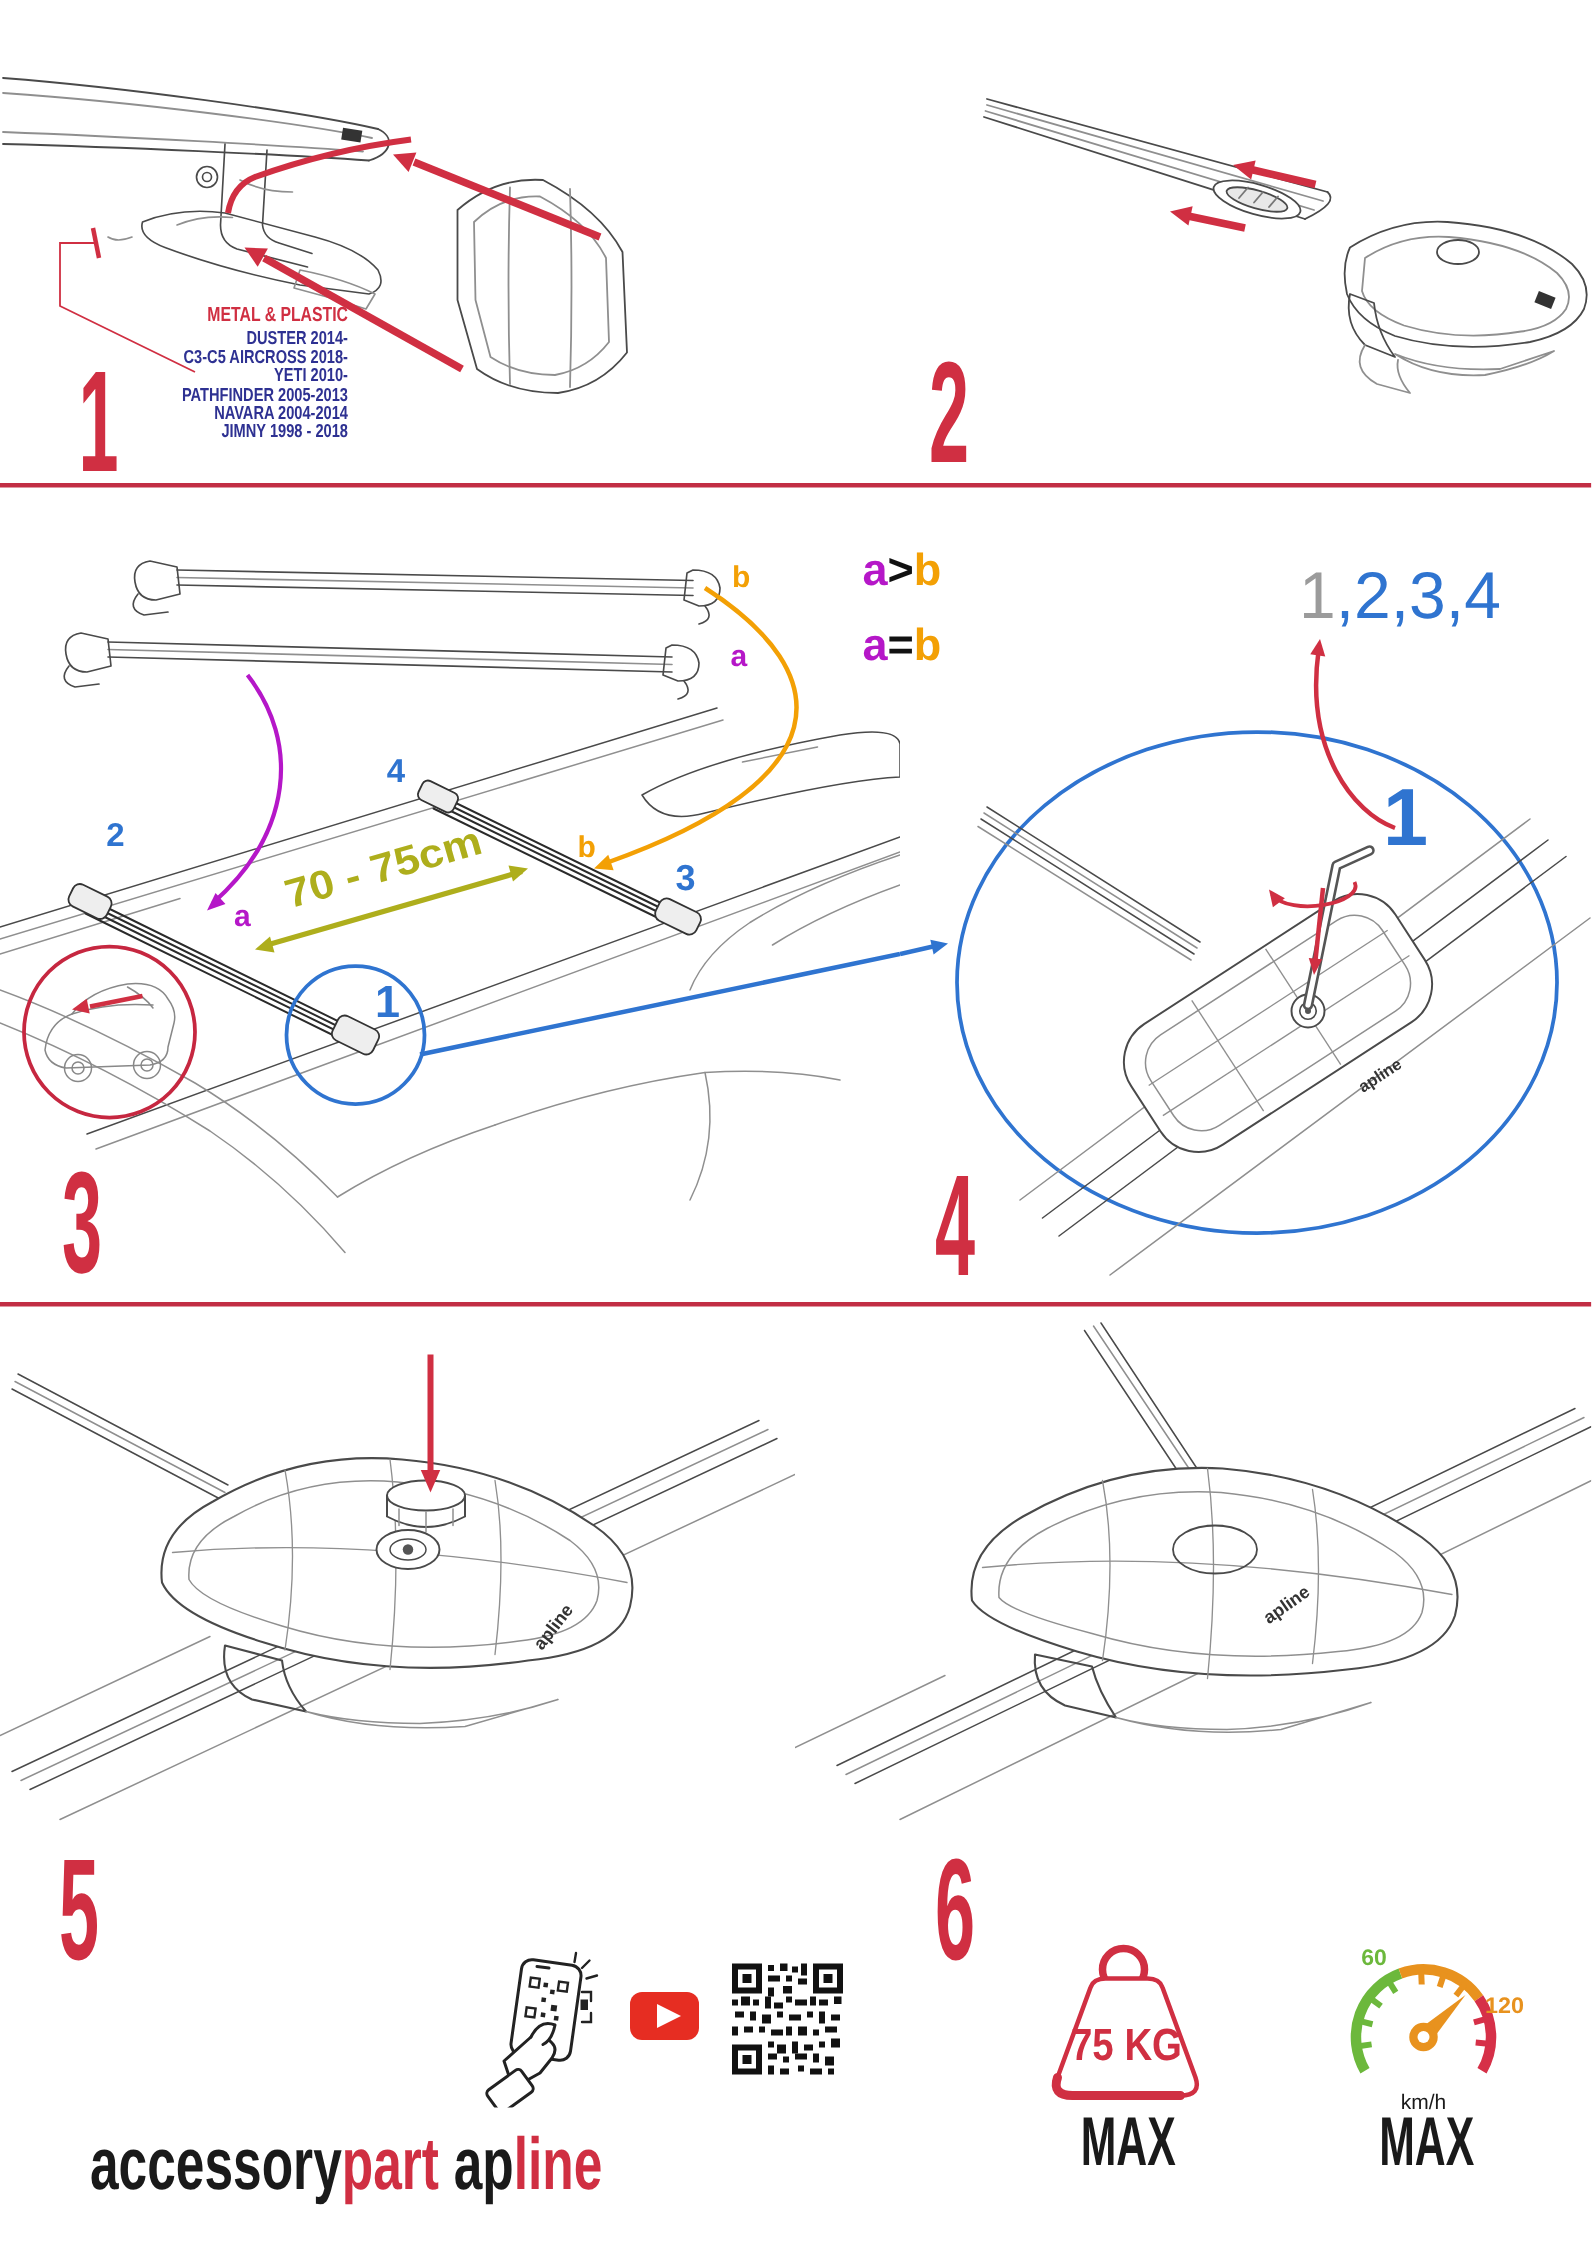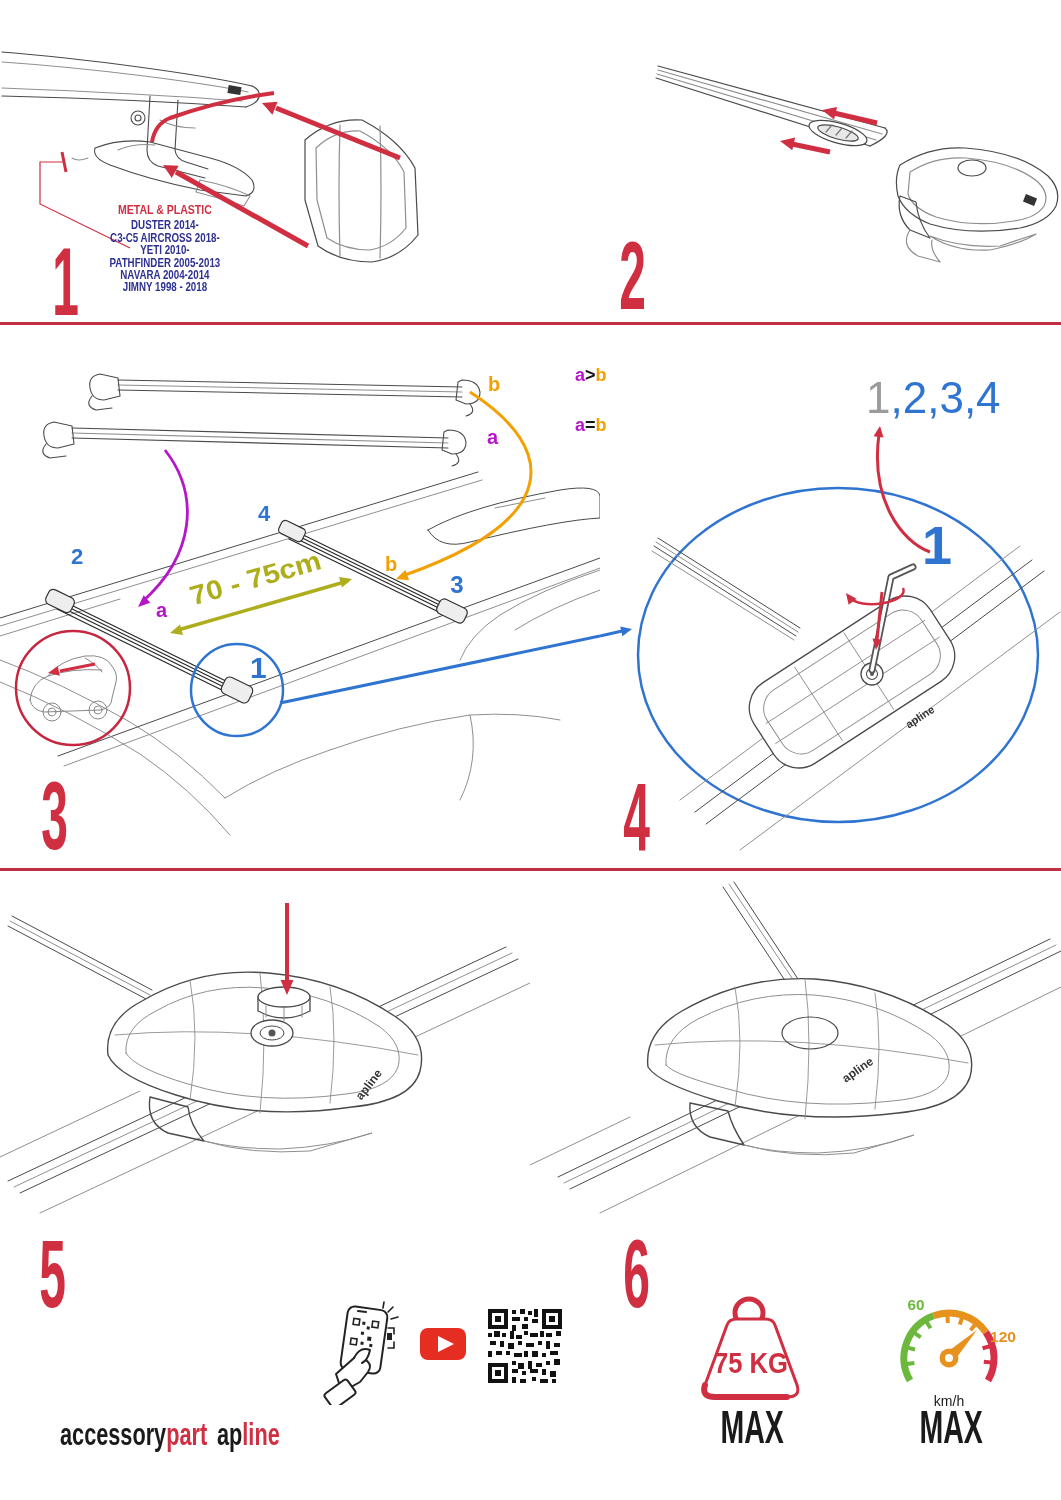--- a/index.html
+++ b/index.html
@@ -9,29 +9,29 @@
   }
   html,body{margin:0;padding:0;background:#fff;}
   .page{position:relative;width:1061px;height:1500px;background:#fff;overflow:hidden;
         font-family:"Liberation Sans", sans-serif;}
   .abs{position:absolute;}
   .cx{display:inline-block;transform:scaleX(var(--sx,.6));transform-origin:center;}
   .cxl{display:inline-block;transform:scaleX(var(--sx,.7));transform-origin:0 50%;}
   .cxr{display:block;transform:scaleX(var(--sx,.78));transform-origin:100% 50%;}
   .stepnum{color:var(--red);font-weight:bold;font-size:96px;line-height:.8;text-align:center;width:60px;}
   .divider{left:0;width:1061px;height:3px;background:#c22e44;}
-  .models{width:172px;text-align:center;color:var(--navy);font-weight:bold;font-size:12.5px;line-height:12.4px;}
+  .models{width:172px;text-align:right;color:var(--navy);font-weight:bold;font-size:12.5px;line-height:12.4px;}
   .models .mat{color:var(--red);font-size:13.5px;margin-bottom:3px;}
-  .formula{font-size:18px;font-weight:bold;line-height:1;}
+  .formula{font-size:30px;font-weight:bold;line-height:1;}
   .formula .a{color:var(--mag);} .formula .op{color:#111;} .formula .b{color:var(--org);}
   .seq{font-size:44px;font-weight:normal;line-height:1;}
   .seq .first{color:var(--gray1);} .seq .rest{color:var(--blue);}
   .callout1{color:var(--blue);font-size:54px;font-weight:bold;line-height:1;}
   .fly{width:130px;text-align:center;color:#2f2a8c;font-weight:bold;font-size:76px;line-height:.8;}
-  .brandline{white-space:nowrap;font-weight:bold;font-size:31px;line-height:1;color:var(--ink);}
+  .brandline{white-space:nowrap;font-weight:bold;font-size:49px;line-height:1;color:var(--ink);}
   .brandline .r{color:var(--red);} .brandline .gap{margin-left:14px;}
   .maxlbl{width:135px;text-align:center;color:var(--ink);font-weight:bold;font-size:46px;line-height:1;}
   svg text{font-family:"Liberation Sans",sans-serif;}
 </style>
 </head>
 <body>
 
 <div class="page">
 
   <svg class="abs" style="left:0;top:0" width="600" height="320" viewBox="0 0 600 320">

